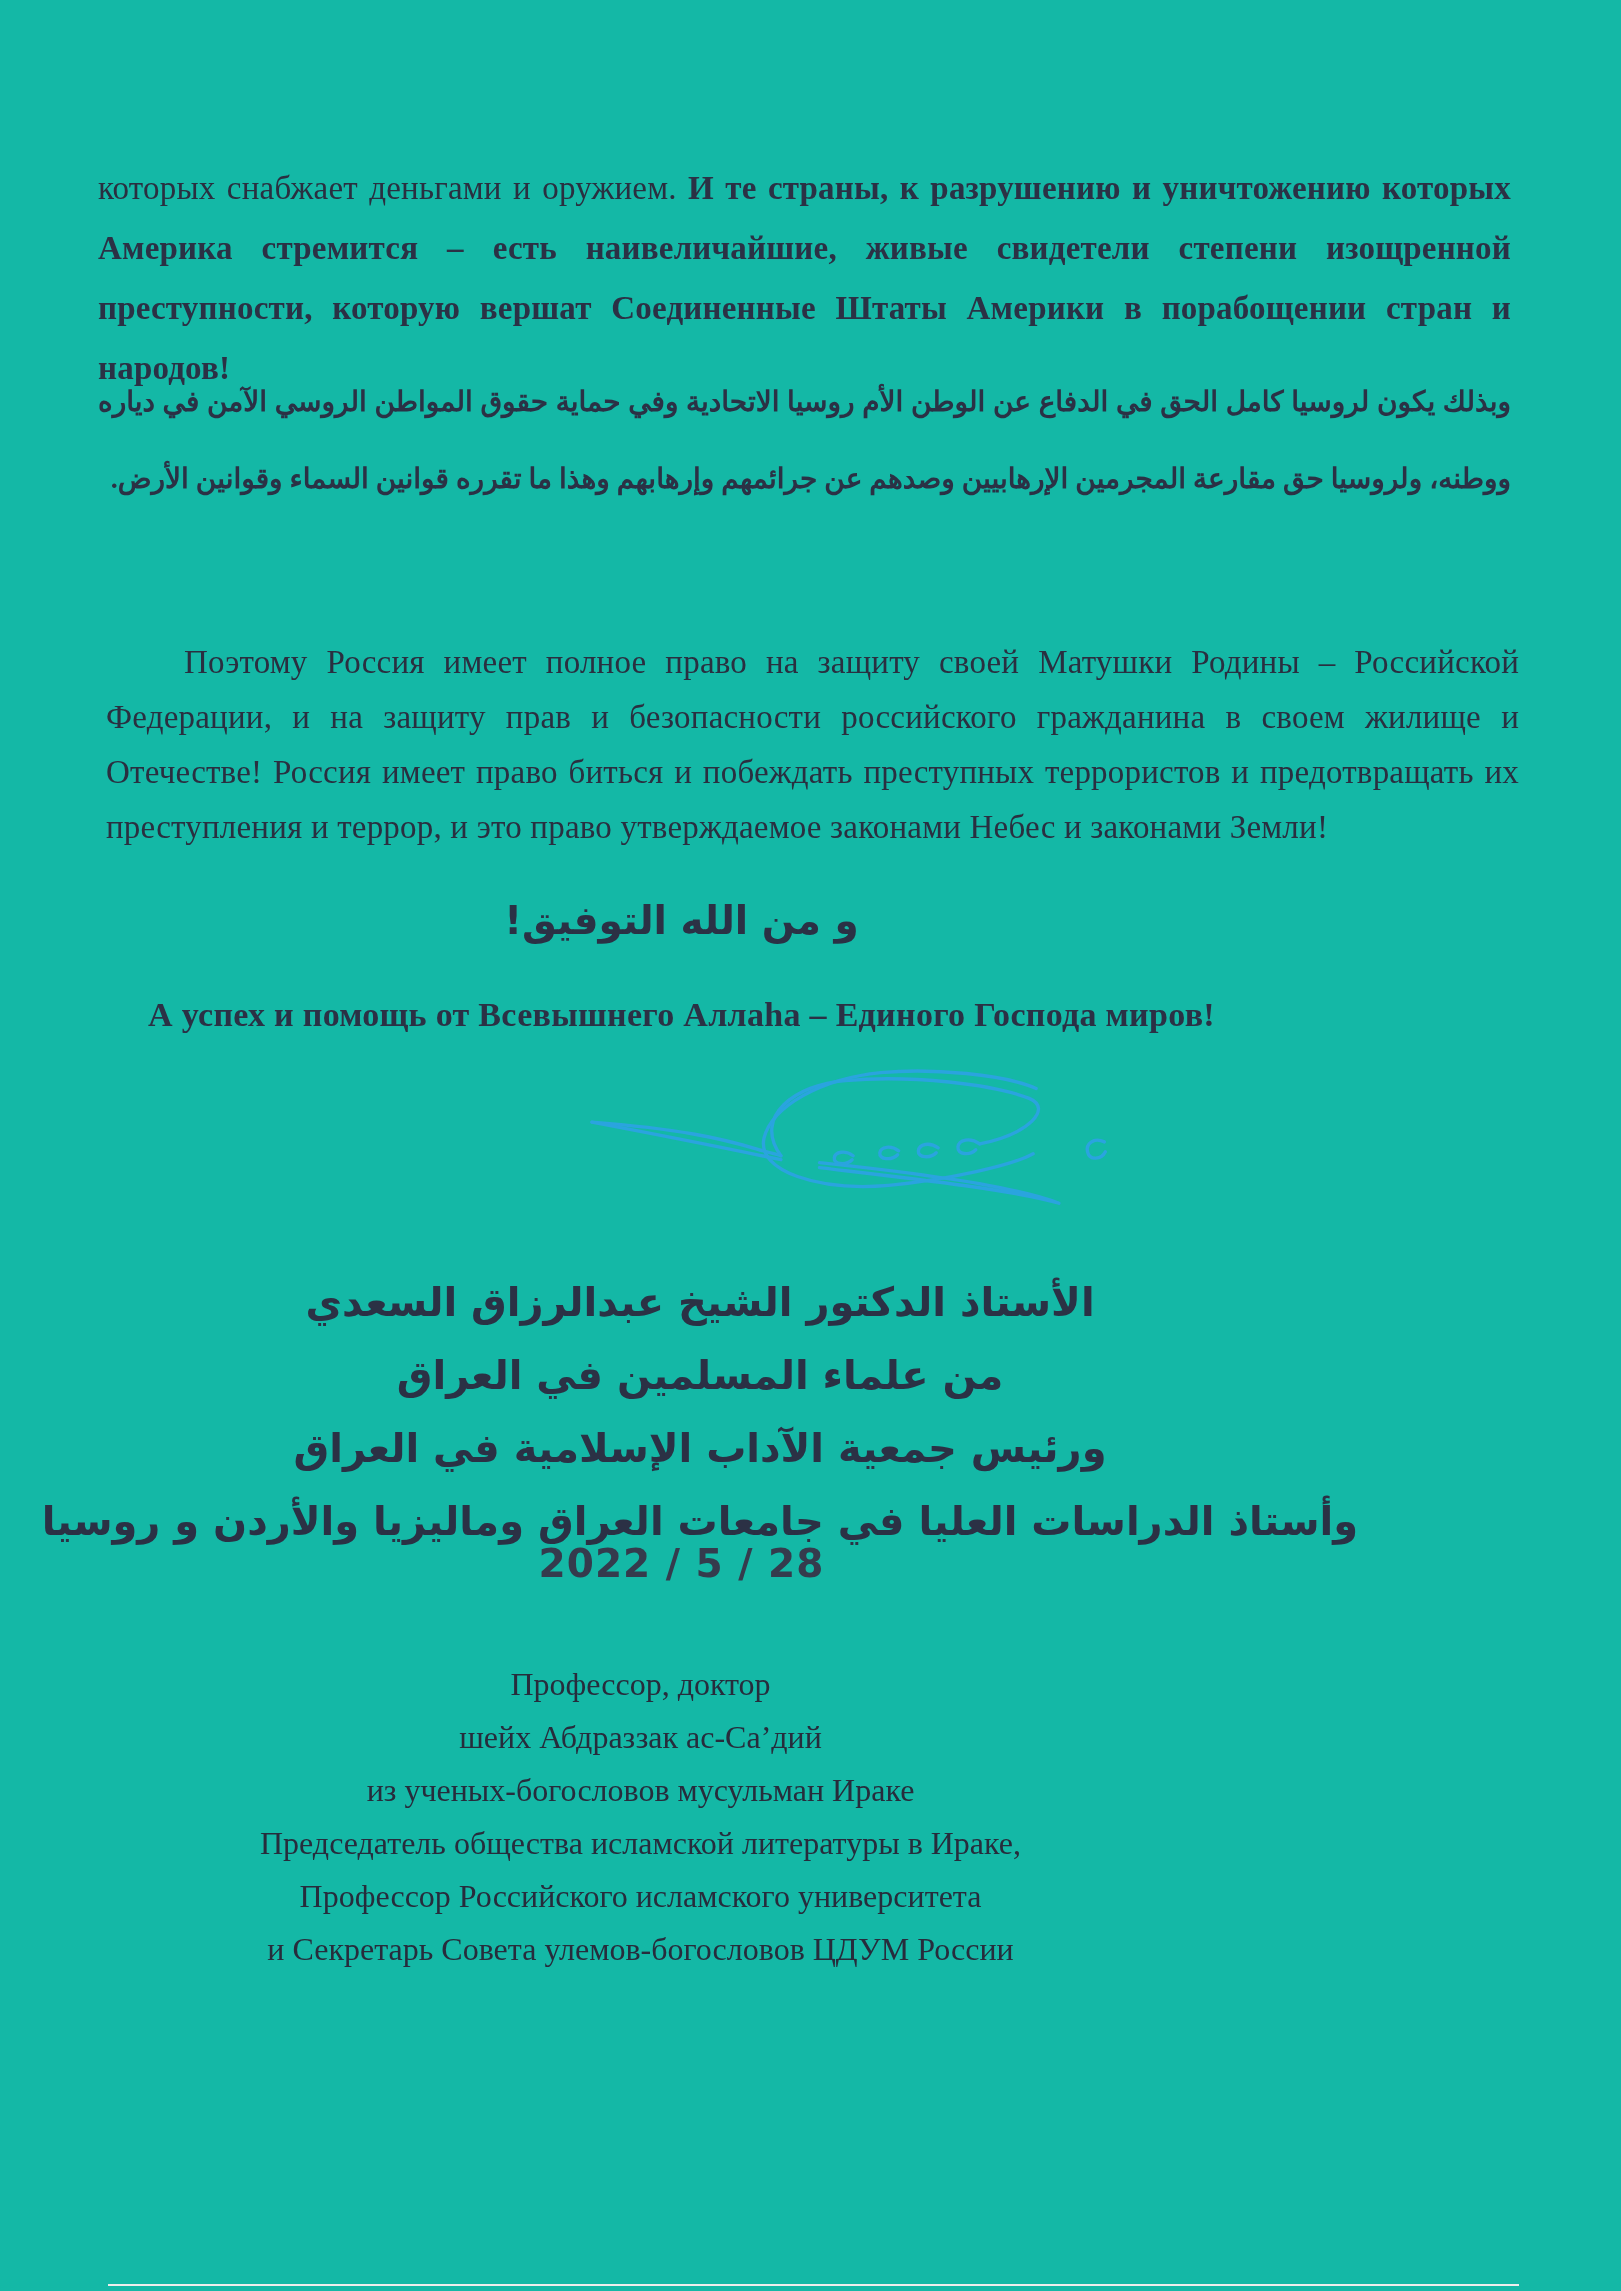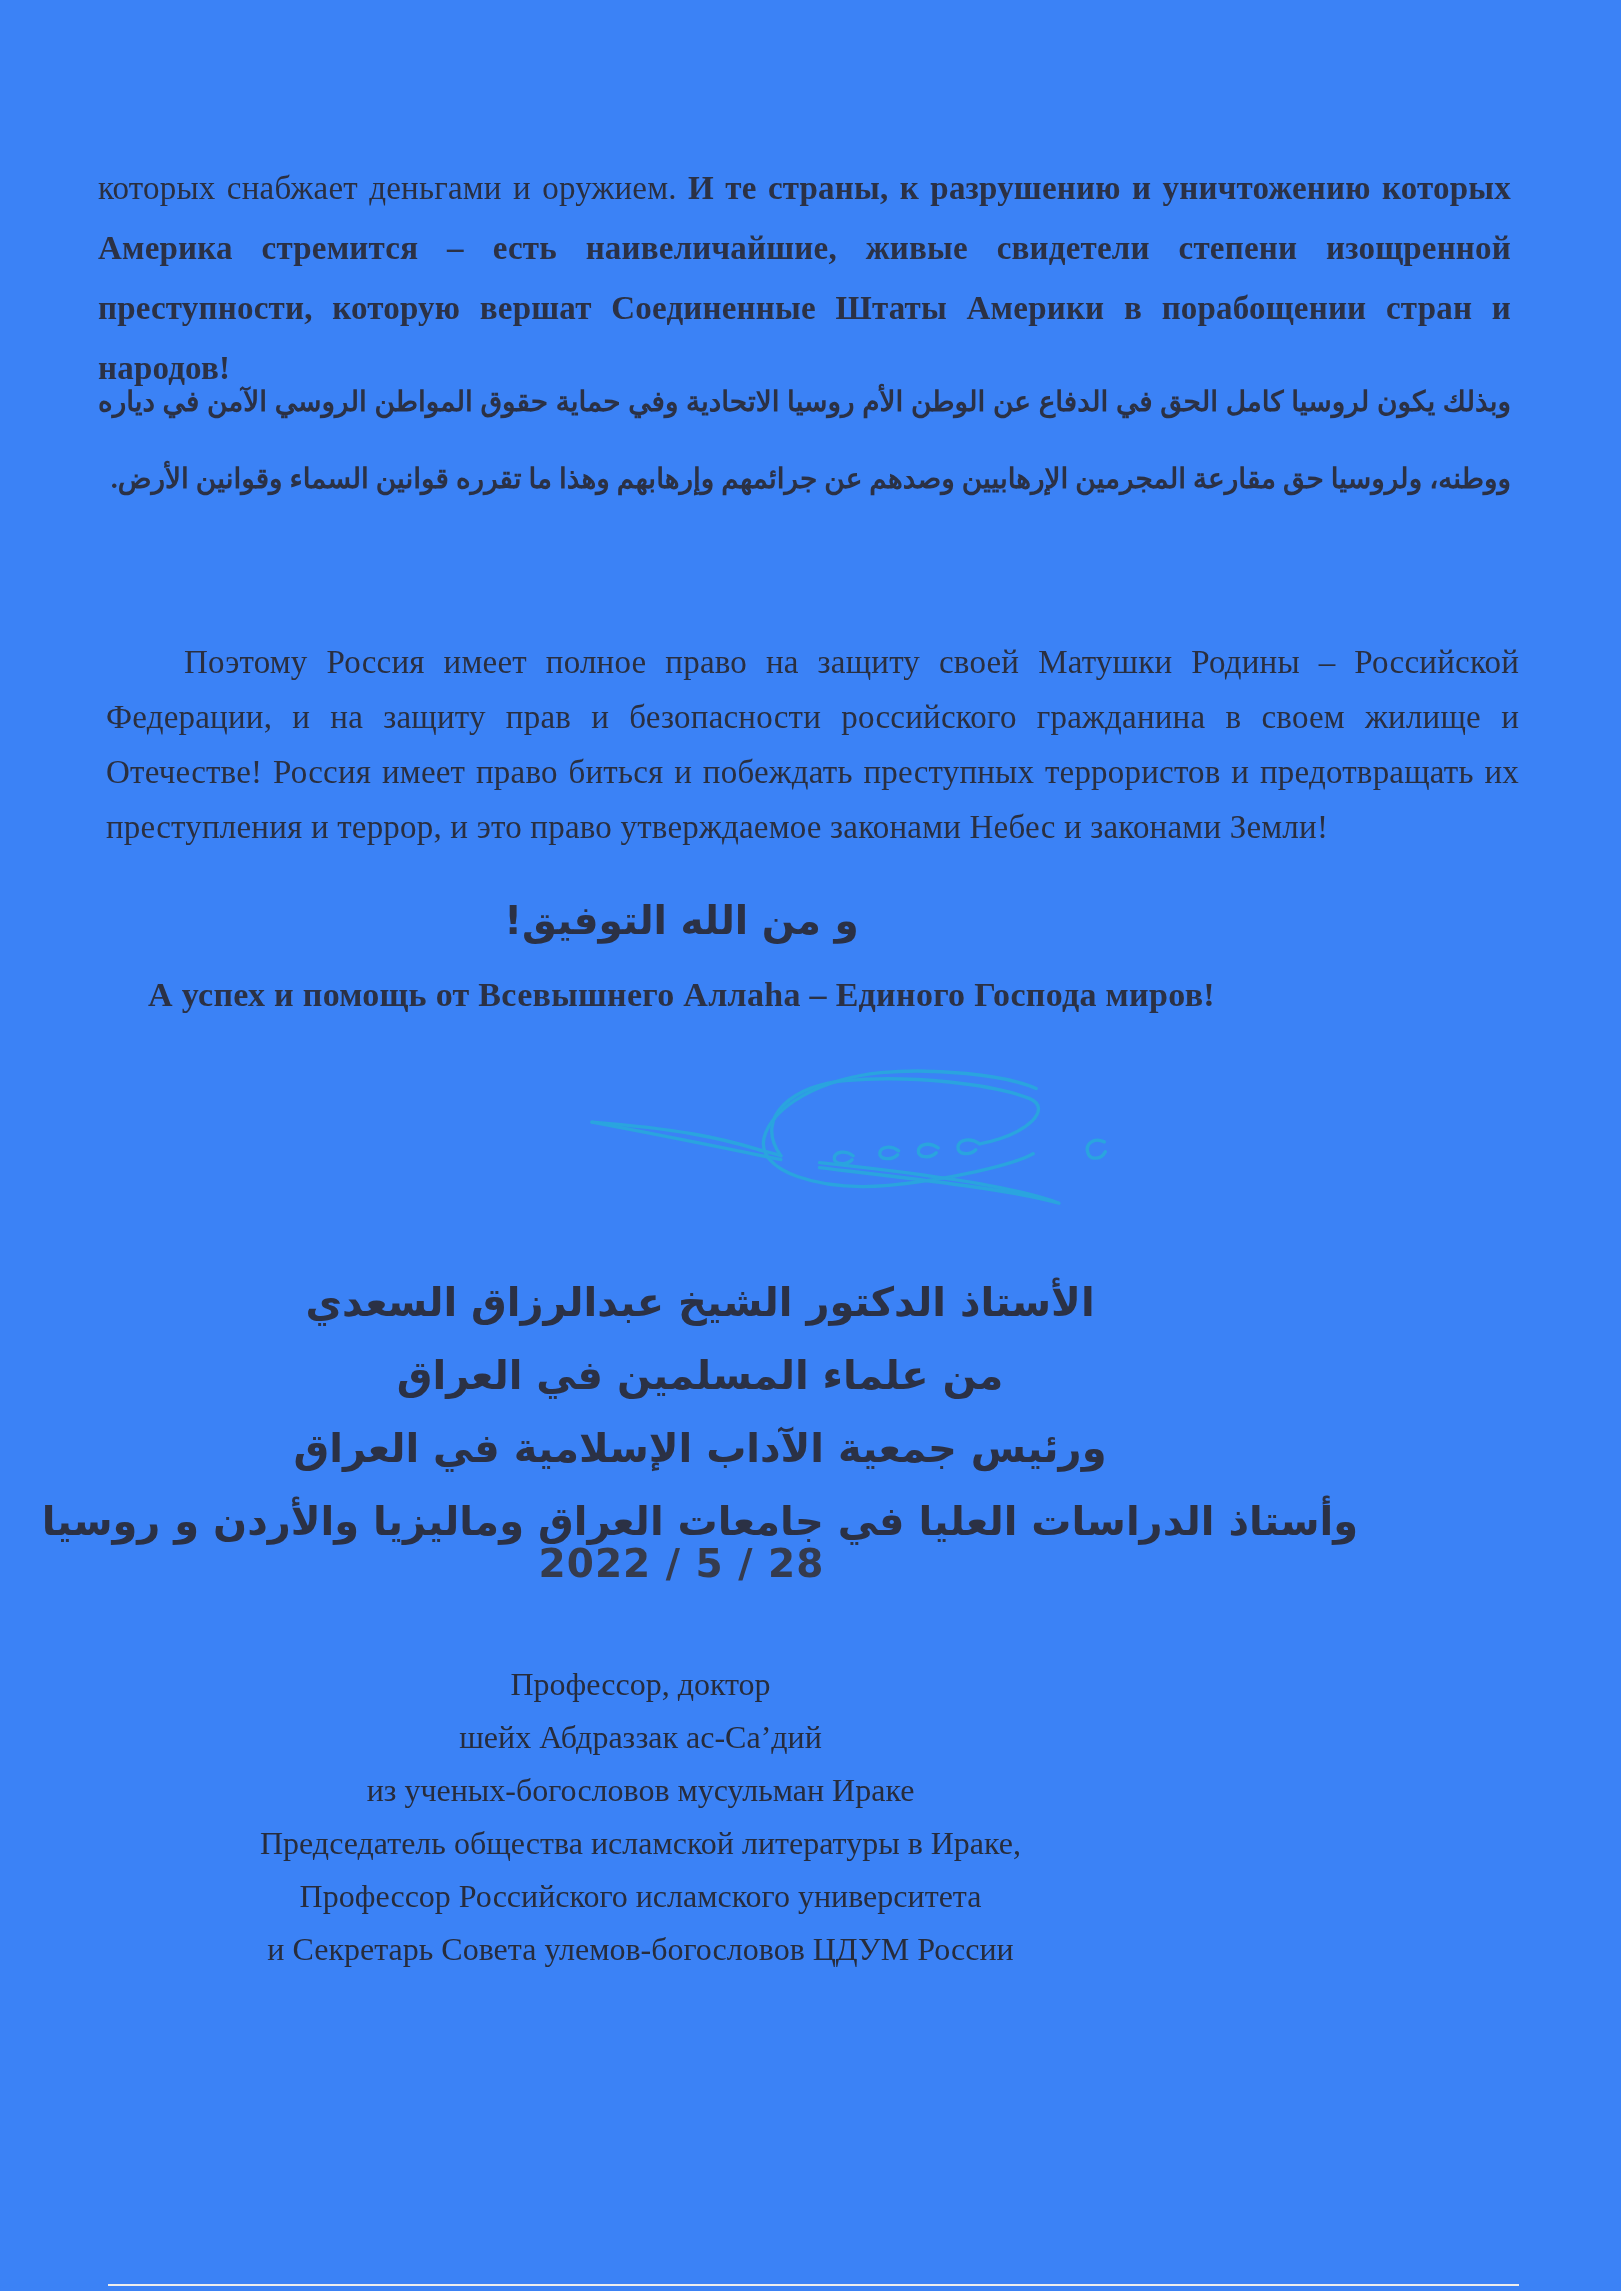--- a/index.html
+++ b/index.html
@@ -10,21 +10,21 @@
   body {
     width: 1621px;
     height: 2292px;
     position: relative;
     overflow: hidden;
     font-family: "Liberation Serif", serif;
   }
   .page {
     position: absolute;
     inset: 0;
-    background: #3b82f6;
+    background: #14b8a6;
   }
   .block { position: absolute; }
 
   
   .ru-para {
     left: 98px;
     width: 1413px;
     font-size: 33px;
     line-height: 60px;
     color: #2a2f40;
@@ -64,20 +64,21 @@
     font-family: "DejaVu Sans", sans-serif;
     font-weight: 700;
     font-size: 39px;
     color: #2b3145;
   }
   #blessing-line {
     font-weight: 700;
     font-size: 34px;
     color: #2b3145;
     letter-spacing: 0.3px;
+    margin-top: 20px;
   }
 
   
   .ar-center-block {
     left: 0;
     width: 1400px;
     direction: rtl;
     text-align: center;
     font-family: "DejaVu Sans", sans-serif;
     font-weight: 700;

